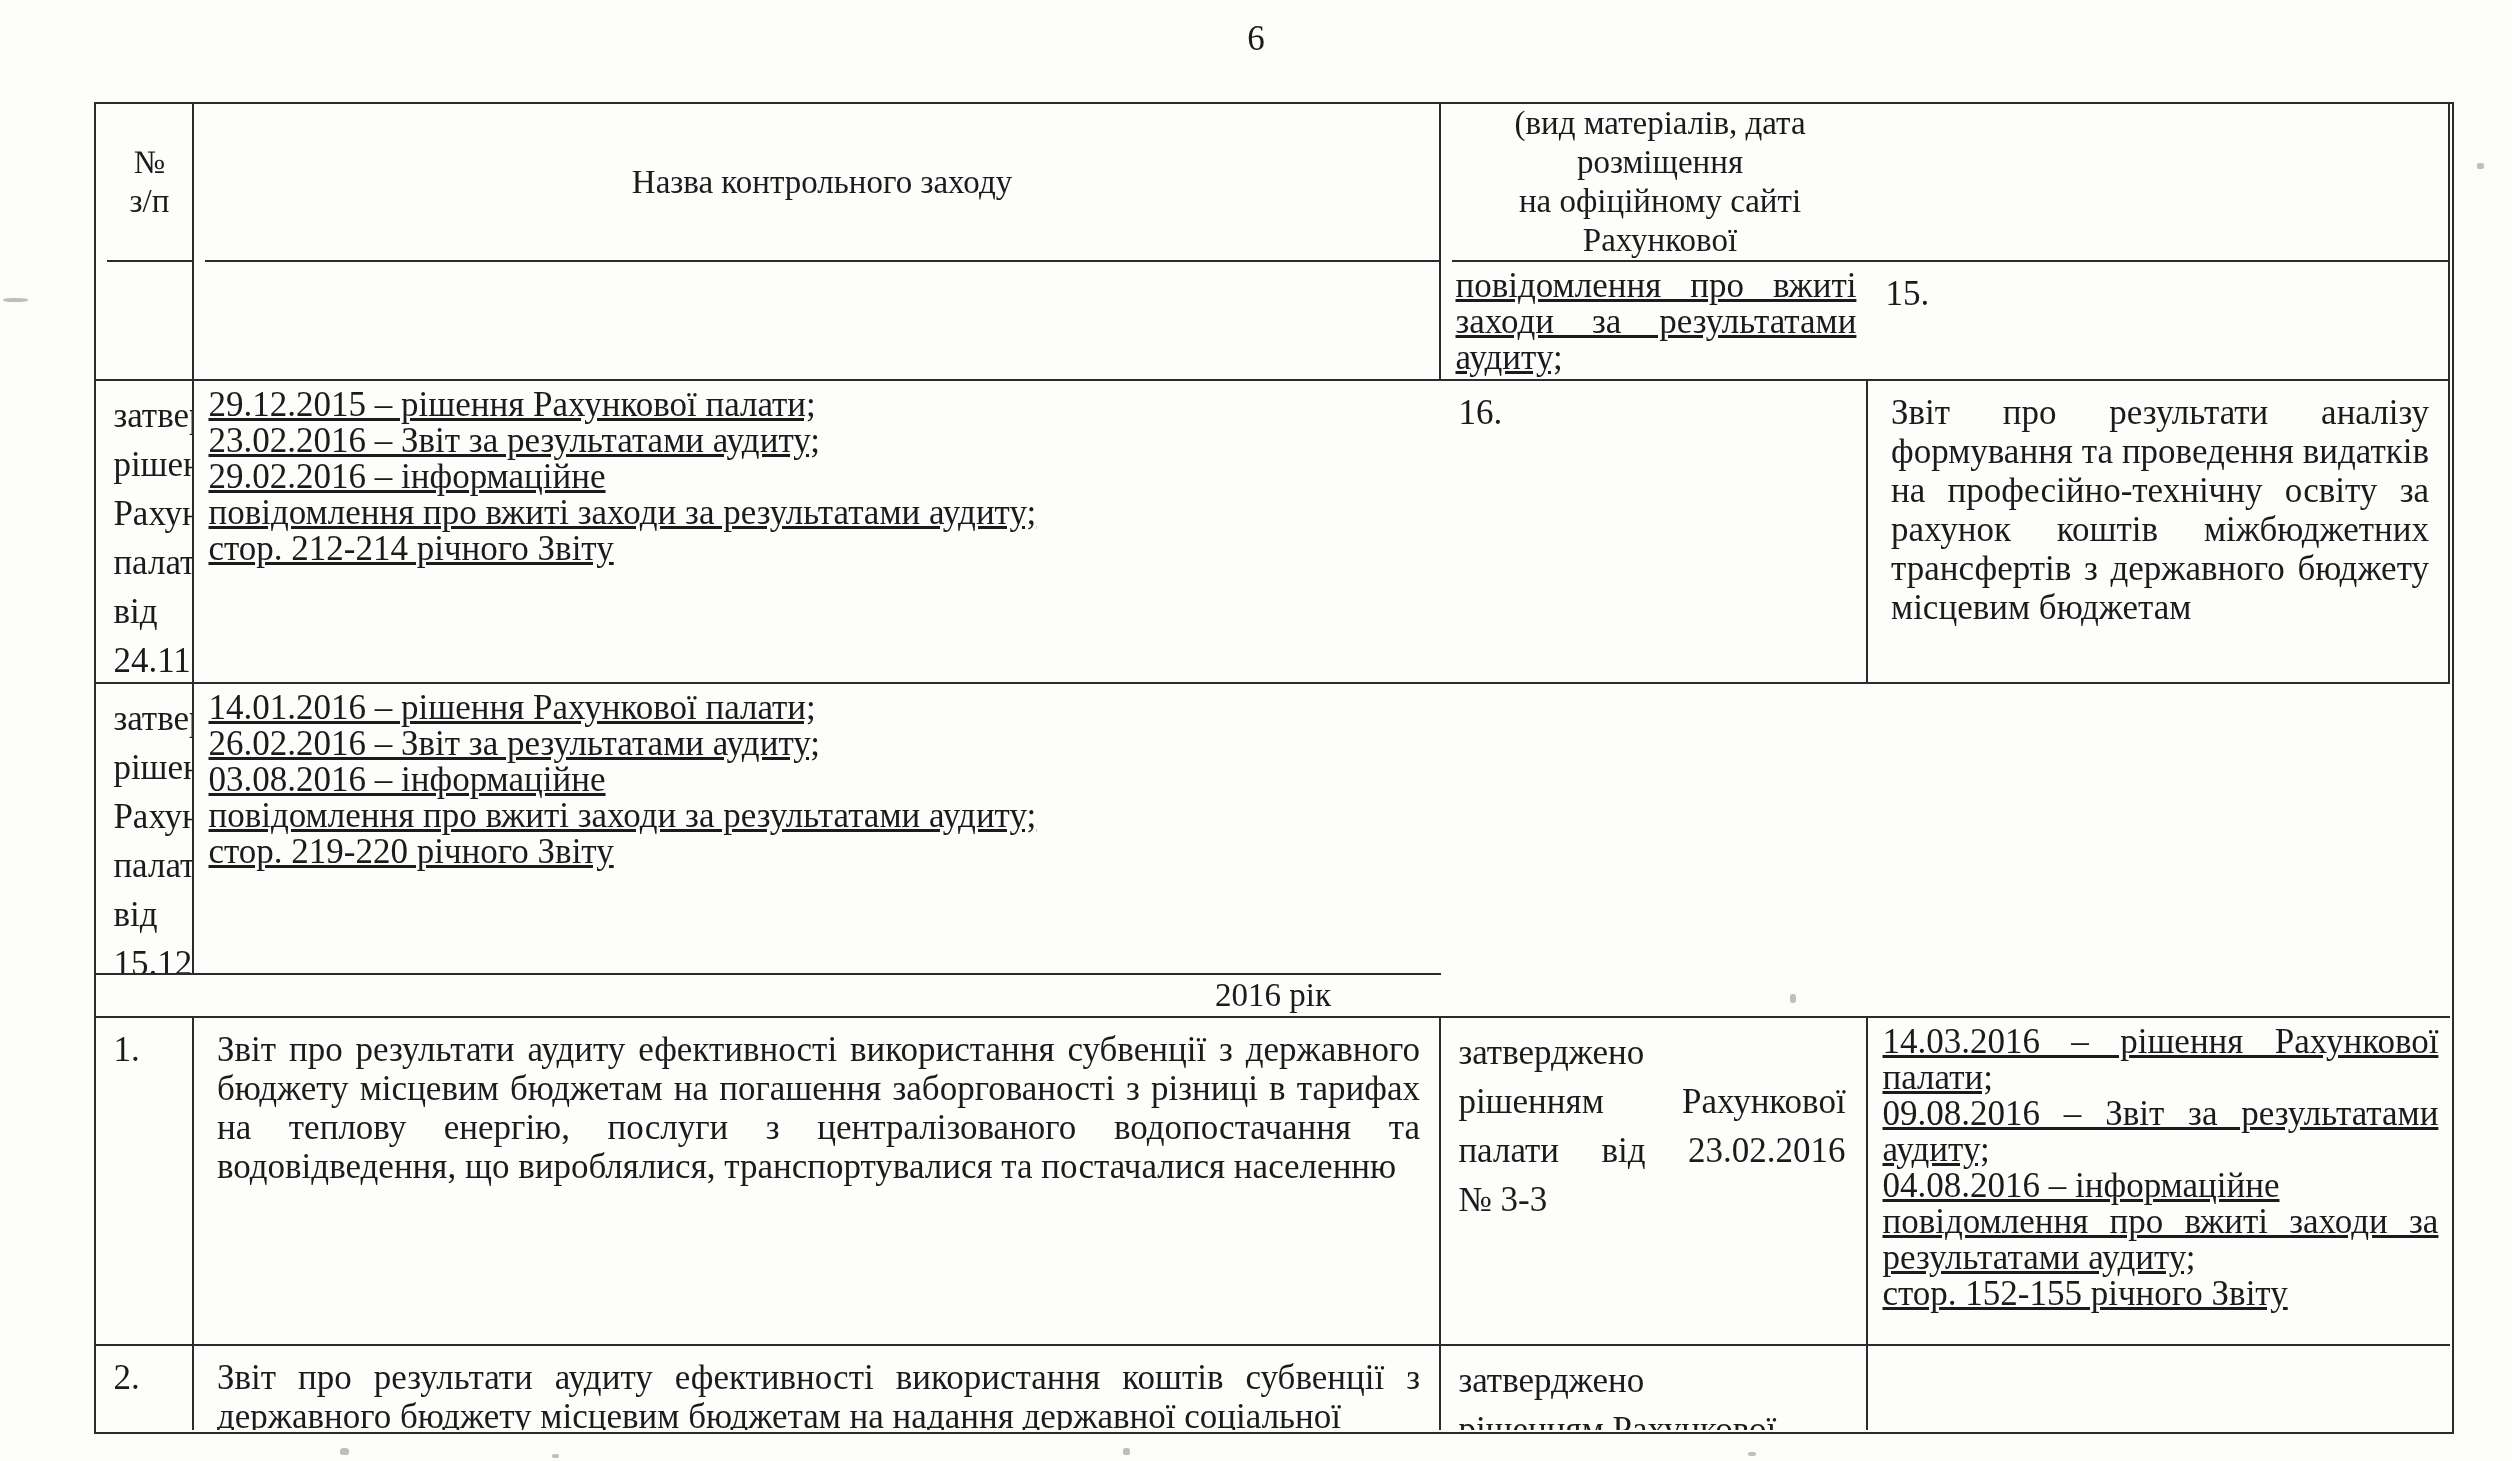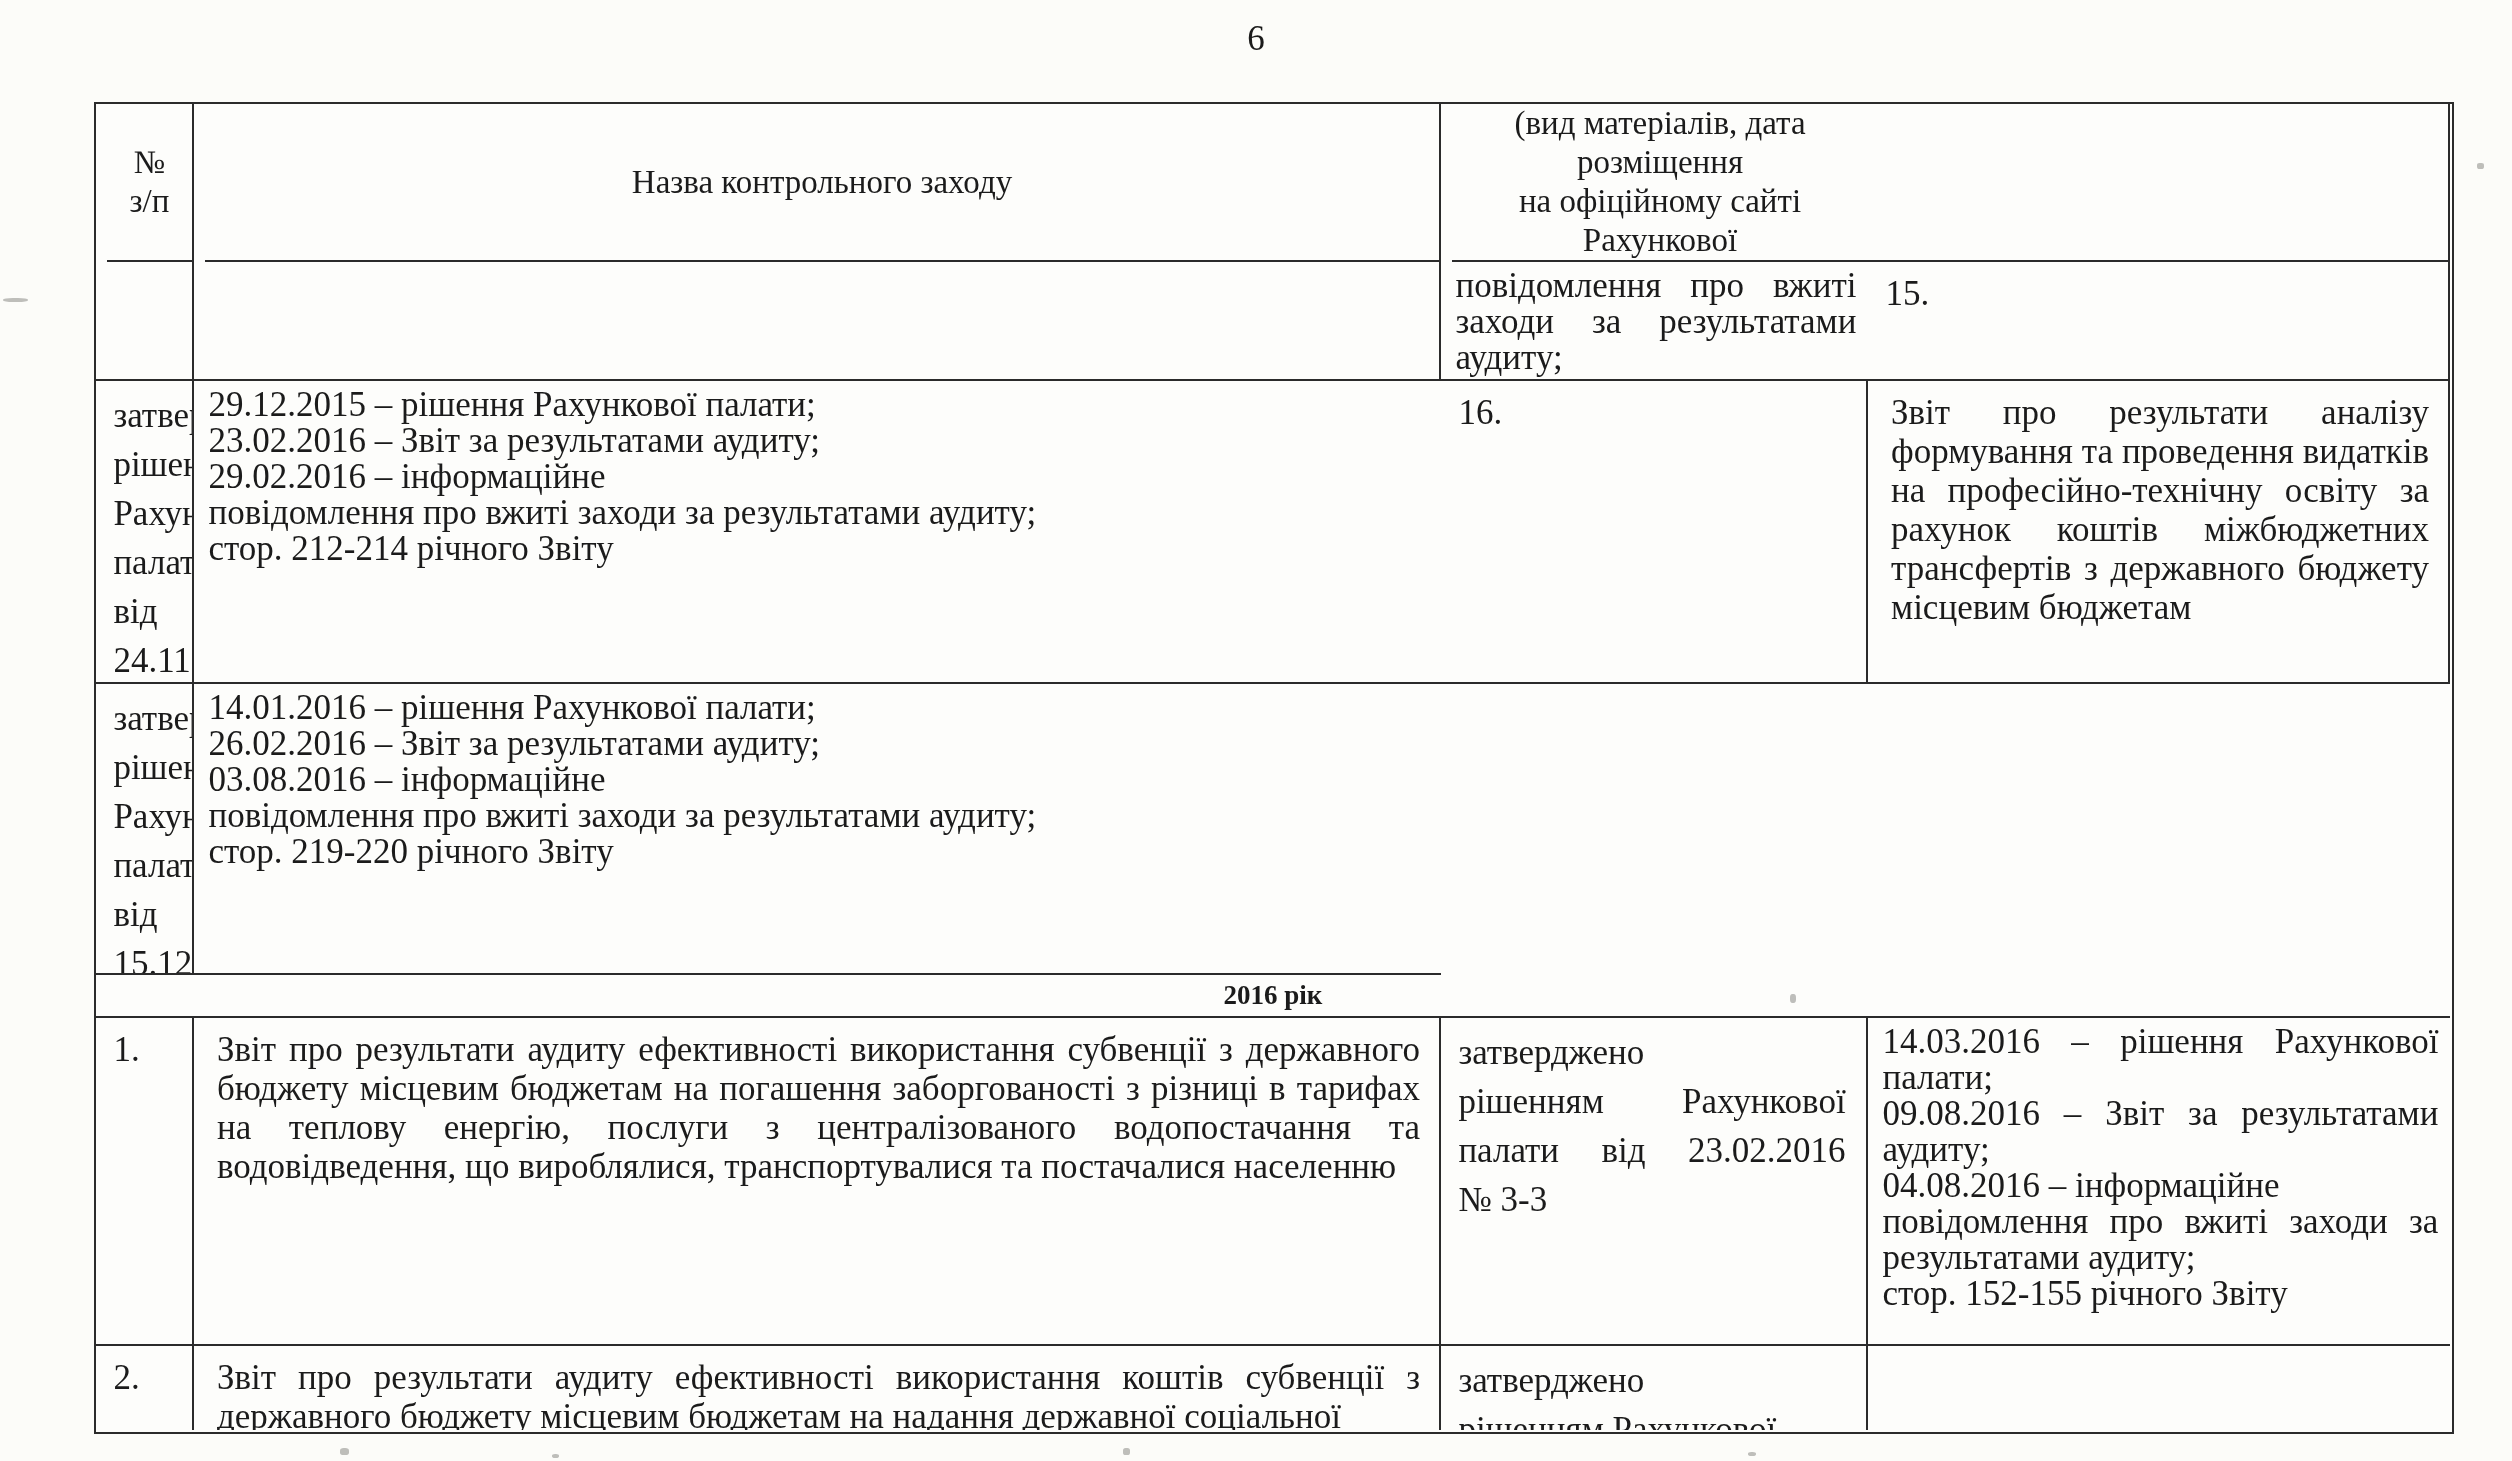--- a/index.html
+++ b/index.html
@@ -37,25 +37,25 @@
   .cell-num{padding:11.6px 5.8px 0 17.4px;font-size:35px;line-height:39px;}
   .cell-name{
     padding:11.6px 19px 0 23px;font-size:35px;line-height:39px;
     text-align:justify;text-align-last:left;white-space:pre-line;
   }
   .cell-date{
     padding:10.2px 20.4px 0 17.4px;font-size:35px;line-height:49px;
     text-align:justify;text-align-last:left;white-space:pre-line;
   }
   .cell-pub{padding:5.8px 11.6px 0 14.5px;font-size:35px;line-height:36px;}
-  .pub-item{text-align:justify;text-align-last:left;white-space:pre-line;}
+  .pub-item{text-align:justify;text-align-last:left;white-space:pre-line;text-decoration:underline;}
   .cell-section{
     grid-column:1 / -1;border-right:none;
     display:flex;align-items:center;justify-content:center;
-    font-weight:bold;font-size:27px;
+    font-weight:normal;font-size:33px;
   }
   .speck{position:absolute;background:#8a8a86;border-radius:40%;opacity:.55;}
 </style>
 </head>
 <body>
 
 <div class="page-num">6</div>
 
 <div class="doc-table" id="doc-table">
   <div class="cell cell-header">№

